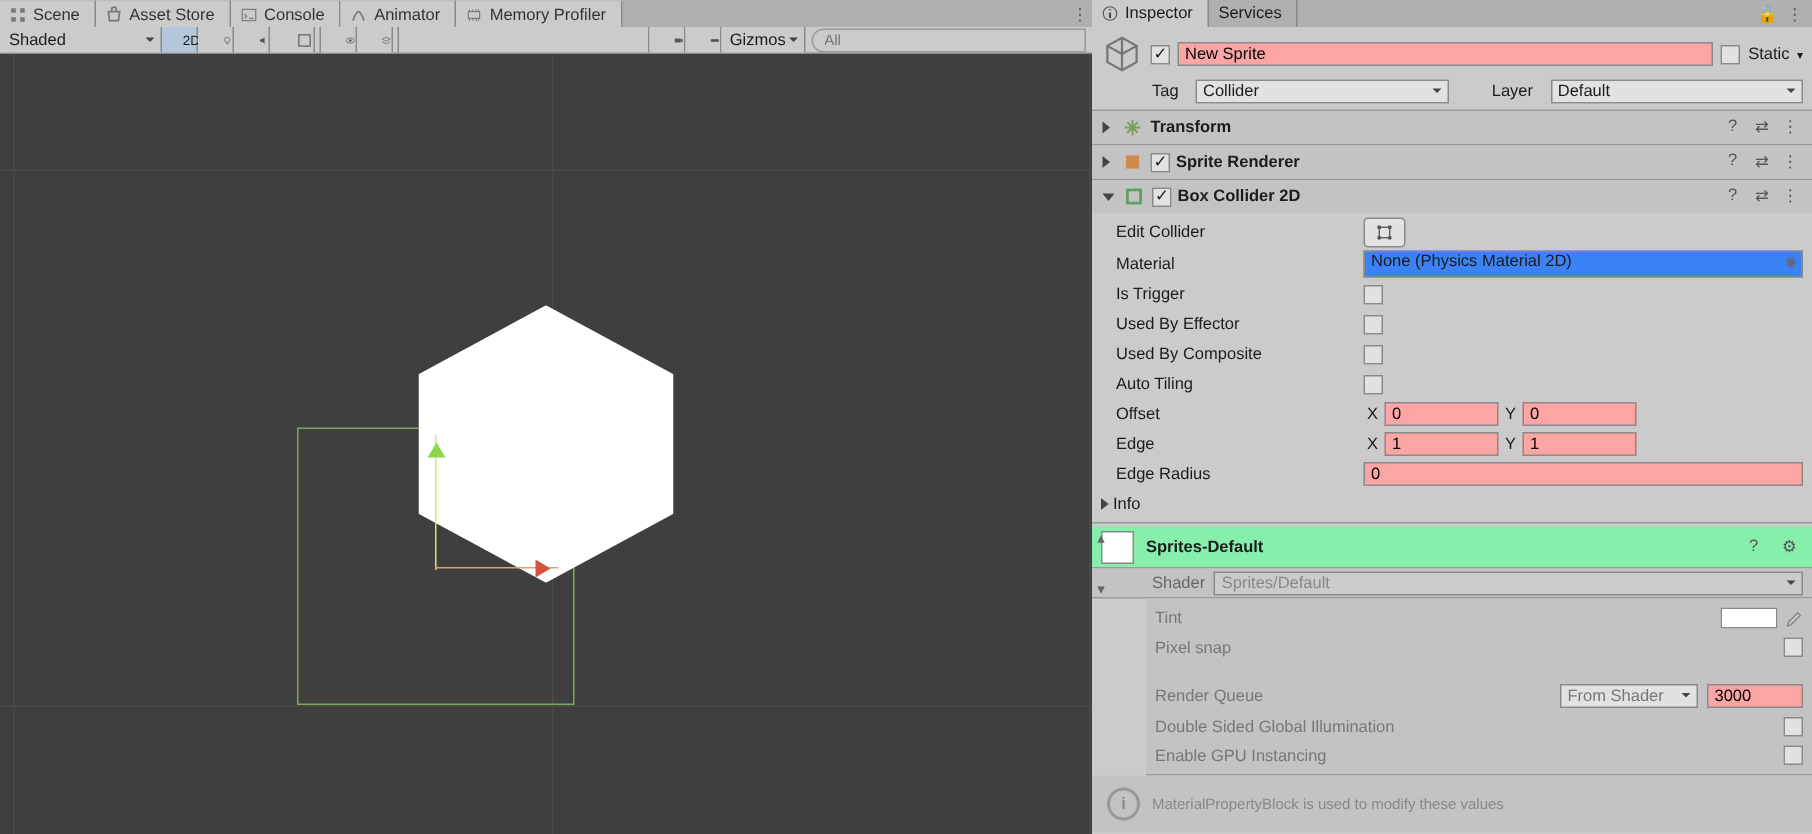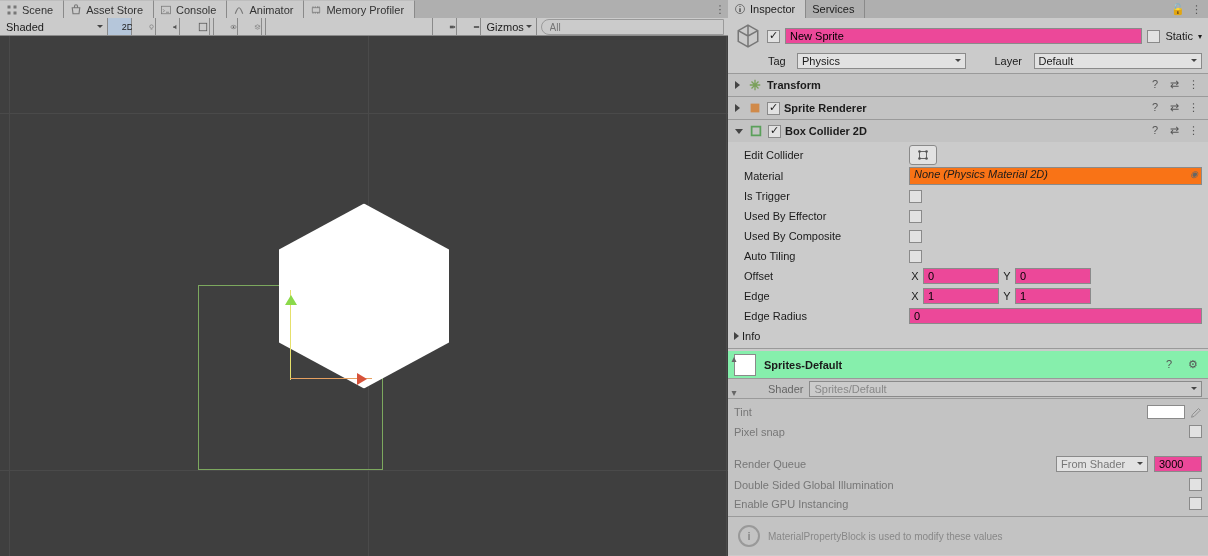--- a/index.html
+++ b/index.html
@@ -38,21 +38,21 @@
 .r-tab { height:18px; padding:0 10px 0 6px; display:flex; align-items:center; gap:4px; border-right:1px solid #8a8a8a; }
 .r-tab.active { background:#cbcbcb; }
 .r-tab svg { width:12px; height:12px; }
 .r-icons { margin-left:auto; display:flex; gap:6px; padding-right:6px; color:#555; }
 
 .go-header { display:flex; flex-direction:column; padding:4px 6px; gap:3px; border-bottom:1px solid #9a9a9a; }
 .go-row1 { display:flex; align-items:center; gap:5px; }
 .cube-icon { width:28px; height:28px; display:flex; align-items:center; justify-content:center; }
 .checkbox { width:13px; height:13px; background:#e2e2e2; border:1px solid #8a8a8a; position:relative; cursor:pointer; }
 .checkbox.checked:after { content:"✓"; position:absolute; top:-2px; left:1px; font-size:11px; }
-input.text { height:16px; border:1px solid #8a8a8a; background:#ec4899; padding:0 4px; font-size:11px; outline:none; }
+input.text { height:16px; border:1px solid #8a8a8a; background:#fca5a5; padding:0 4px; font-size:11px; outline:none; }
 .go-name { flex:1; }
 .dropdown { height:16px; border:1px solid #8a8a8a; background:#e2e2e2; padding:0 14px 0 4px; position:relative; display:flex; align-items:center; cursor:pointer; }
 .dropdown:after { content:""; position:absolute; right:4px; top:5px; border:3px solid transparent; border-top-color:#444; }
 .go-row2 { display:flex; align-items:center; gap:5px; padding-left:34px; }
 .go-row2 .label { min-width:24px; }
 
 .component { border-bottom:1px solid #9a9a9a; }
 .comp-header { height:22px; display:flex; align-items:center; gap:4px; padding:0 6px; background:#c3c3c3; }
 .foldout { width:0; height:0; cursor:pointer; }
 .foldout.closed { border-top:4px solid transparent; border-bottom:4px solid transparent; border-left:5px solid #444; margin:0 3px 0 1px;}
@@ -60,38 +60,38 @@
 .comp-icon { width:16px; height:16px; display:flex; align-items:center; justify-content:center; }
 .comp-title { font-weight:bold; }
 .comp-header .spacer { flex:1; }
 .help-icon,.gear-icon { width:14px; height:14px; cursor:pointer; color:#555; }
 
 .comp-body { padding:3px 6px; display:flex; flex-direction:column; gap:2px; }
 .field-row { display:flex; align-items:center; min-height:18px; }
 .field-label { width:175px; padding-left:10px; }
 .field-ctrl { flex:1; display:flex; align-items:center; gap:2px; }
 .btn-edit { width:28px; height:20px; border:1px solid #8a8a8a; border-radius:3px; background:#e2e2e2; display:flex; align-items:center; justify-content:center; cursor:pointer; }
-.objfield { flex:1; height:16px; border:1px solid #8a8a8a; background:#f97316; padding:0 16px 16px 4px; position:relative;font-style:italic; }
+.objfield { flex:1; height:16px; border:1px solid #8a8a8a; background:#3b82f6; padding:0 16px 16px 4px; position:relative; }
 .objfield:after { content:"◉"; position:absolute; right:3px; top:1px; font-size:9px; color:#666; }
 .xy-label { width:12px; text-align:center; }
 .xy-input { width:76px; }
 
 .material-section { margin-top:2px; }
 .mat-header { height:28px; background:#86efac; display:flex; align-items:center; gap:8px; padding:0 6px; border-bottom:1px solid #9a9a9a; }
 .mat-swatch { width:22px; height:22px; background:#fff; border:1px solid #8a8a8a; }
 .mat-name { font-weight:bold; }
 .mat-header .spacer{flex:1;}
 .mat-shader-row { height:20px; display:flex; align-items:center; gap:6px; padding:0 6px 0 40px; background:#c3c3c3; border-bottom:1px solid #9a9a9a; color:#666; }
-.mat-body { padding:6px; display:flex; flex-direction:column; gap:6px; background:#c3c3c3; border-bottom:1px solid #9a9a9a; }
+.mat-body { padding:6px; display:flex; flex-direction:column; gap:6px; background:#c3c3c3; border-bottom:1px solid #9a9a9a;margin-left:36px; }
 .mat-body .row { display:flex; align-items:center; }
 .mat-body .lbl { flex:1; color:#777; }
 .color-swatch { width:38px; height:14px; background:#fff; border:1px solid #8a8a8a; }
 .eyedrop { width:14px; height:14px; margin-left:3px; }
 .mat-queue .dropdown { width:92px; color:#777;}
-.mat-queue input { width:48px; margin-left:6px; }
+.mat-queue input { width:64px; margin-left:6px; }
 .notice { display:flex; align-items:center; gap:8px; padding:8px 10px; background:#c3c3c3; color:#888; }
 .notice-icon { width:22px; height:22px; border:2px solid #999; border-radius:50%; display:flex; align-items:center; justify-content:center; font-weight:bold; }
 .arrow-gutter { position:absolute; left:0; width:12px; color:#666; font-size:10px; text-align:center;}
 </style>
 </head>
 <body>
 
 <div class="left-panel">
   <div class="tab-row">
     <div class="tab active">
@@ -227,21 +227,21 @@
         </div>
       <div class="checkbox checked"></div>
       <input class="text go-name" value="New Sprite" style="">
       <div class="checkbox"></div>
       <span>Static</span>
       <span style="font-size:8px">▾</span>
     </div>
     <div class="go-row2">
       <span class="label">Tag</span>
       <div class="dropdown" style="flex:1">
-          <span>Physics</span>
+          <span>Collider</span>
         </div>
       <span class="label" style="min-width:34px;margin-left:24px">Layer</span>
       <div class="dropdown" style="flex:1">
           <span>Default</span>
         </div>
     </div>
   </div>
 
   <div class="component">
     <div class="comp-header">

